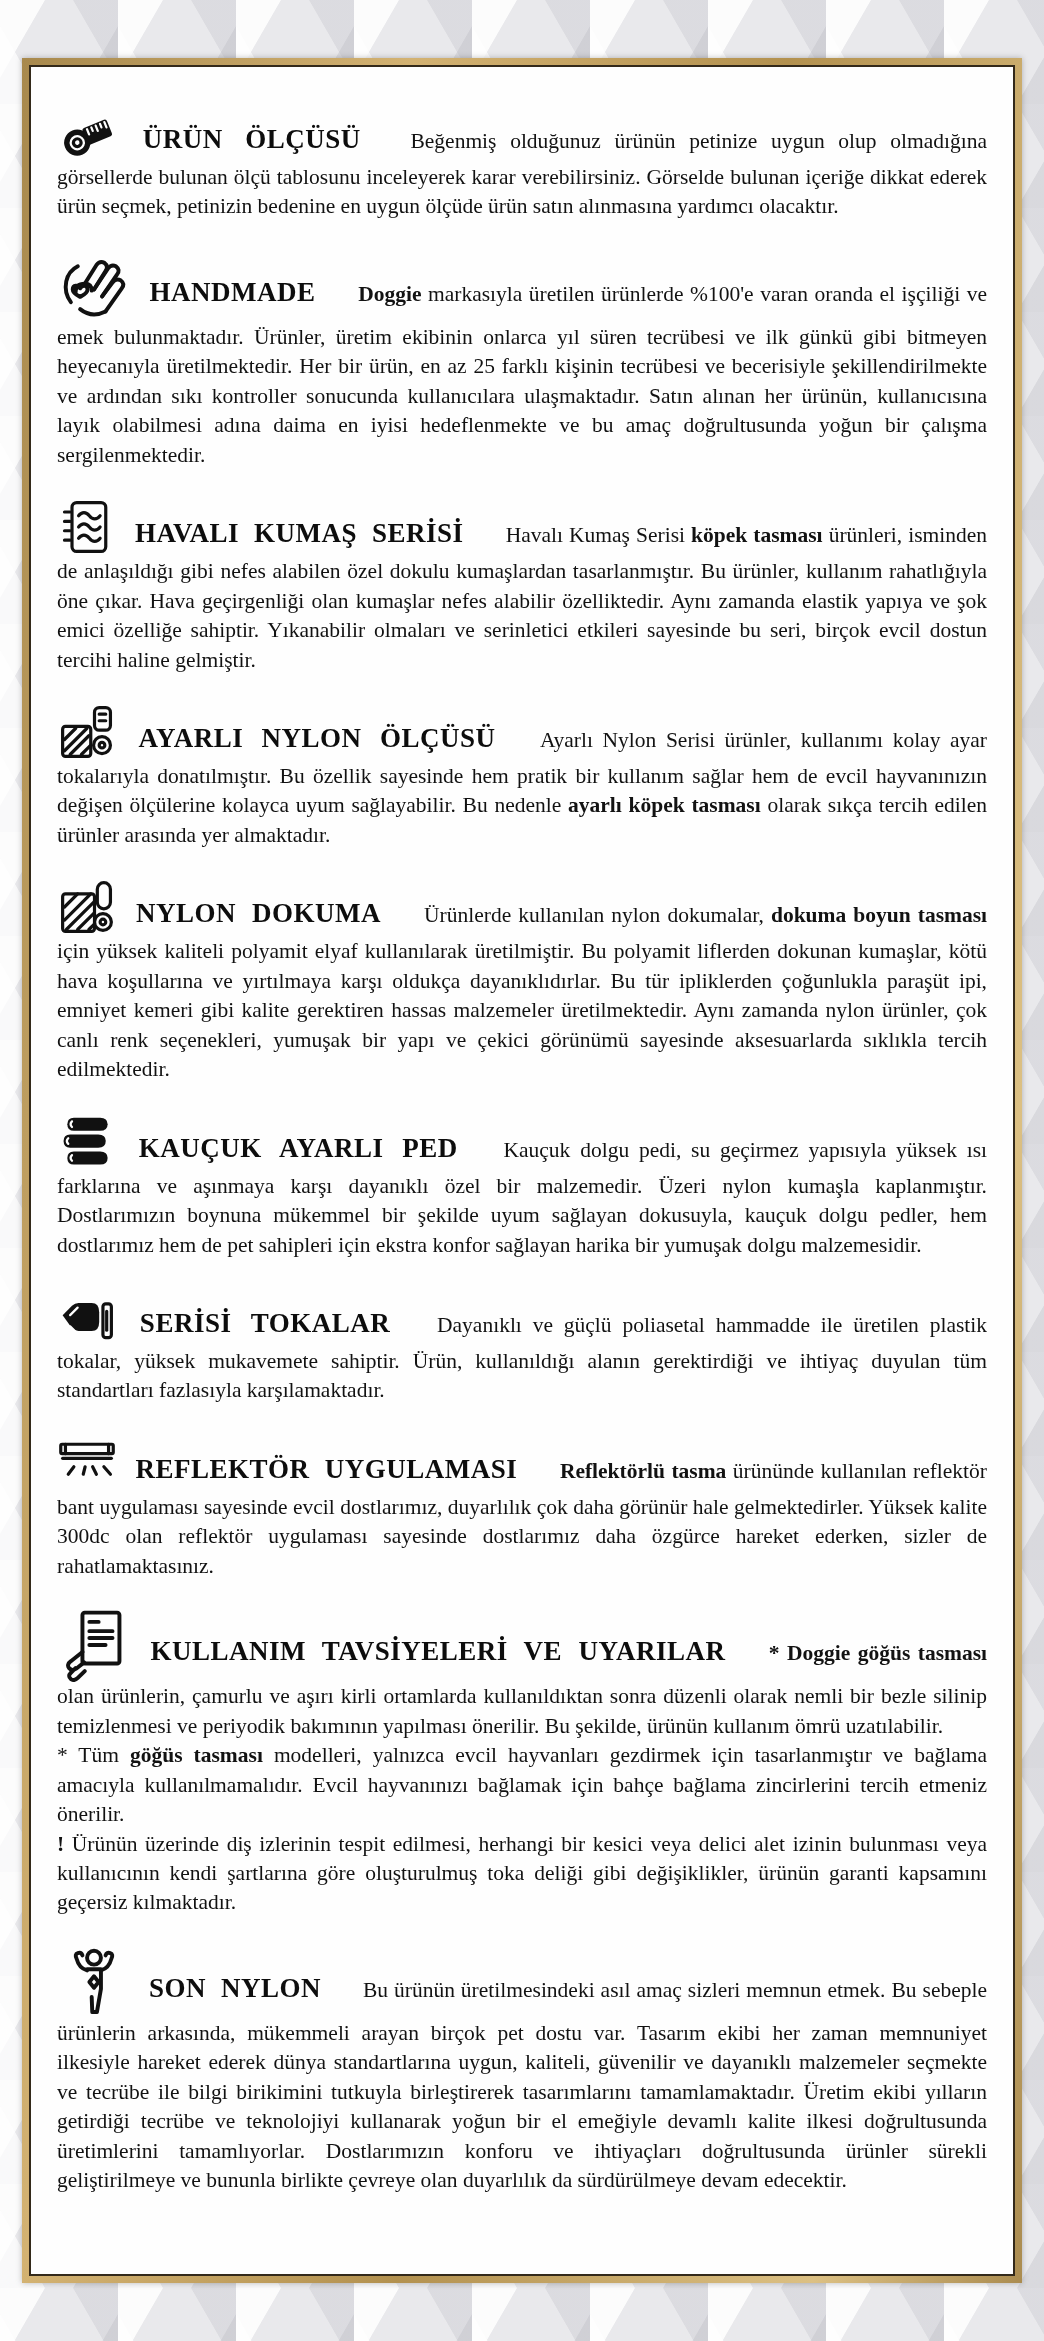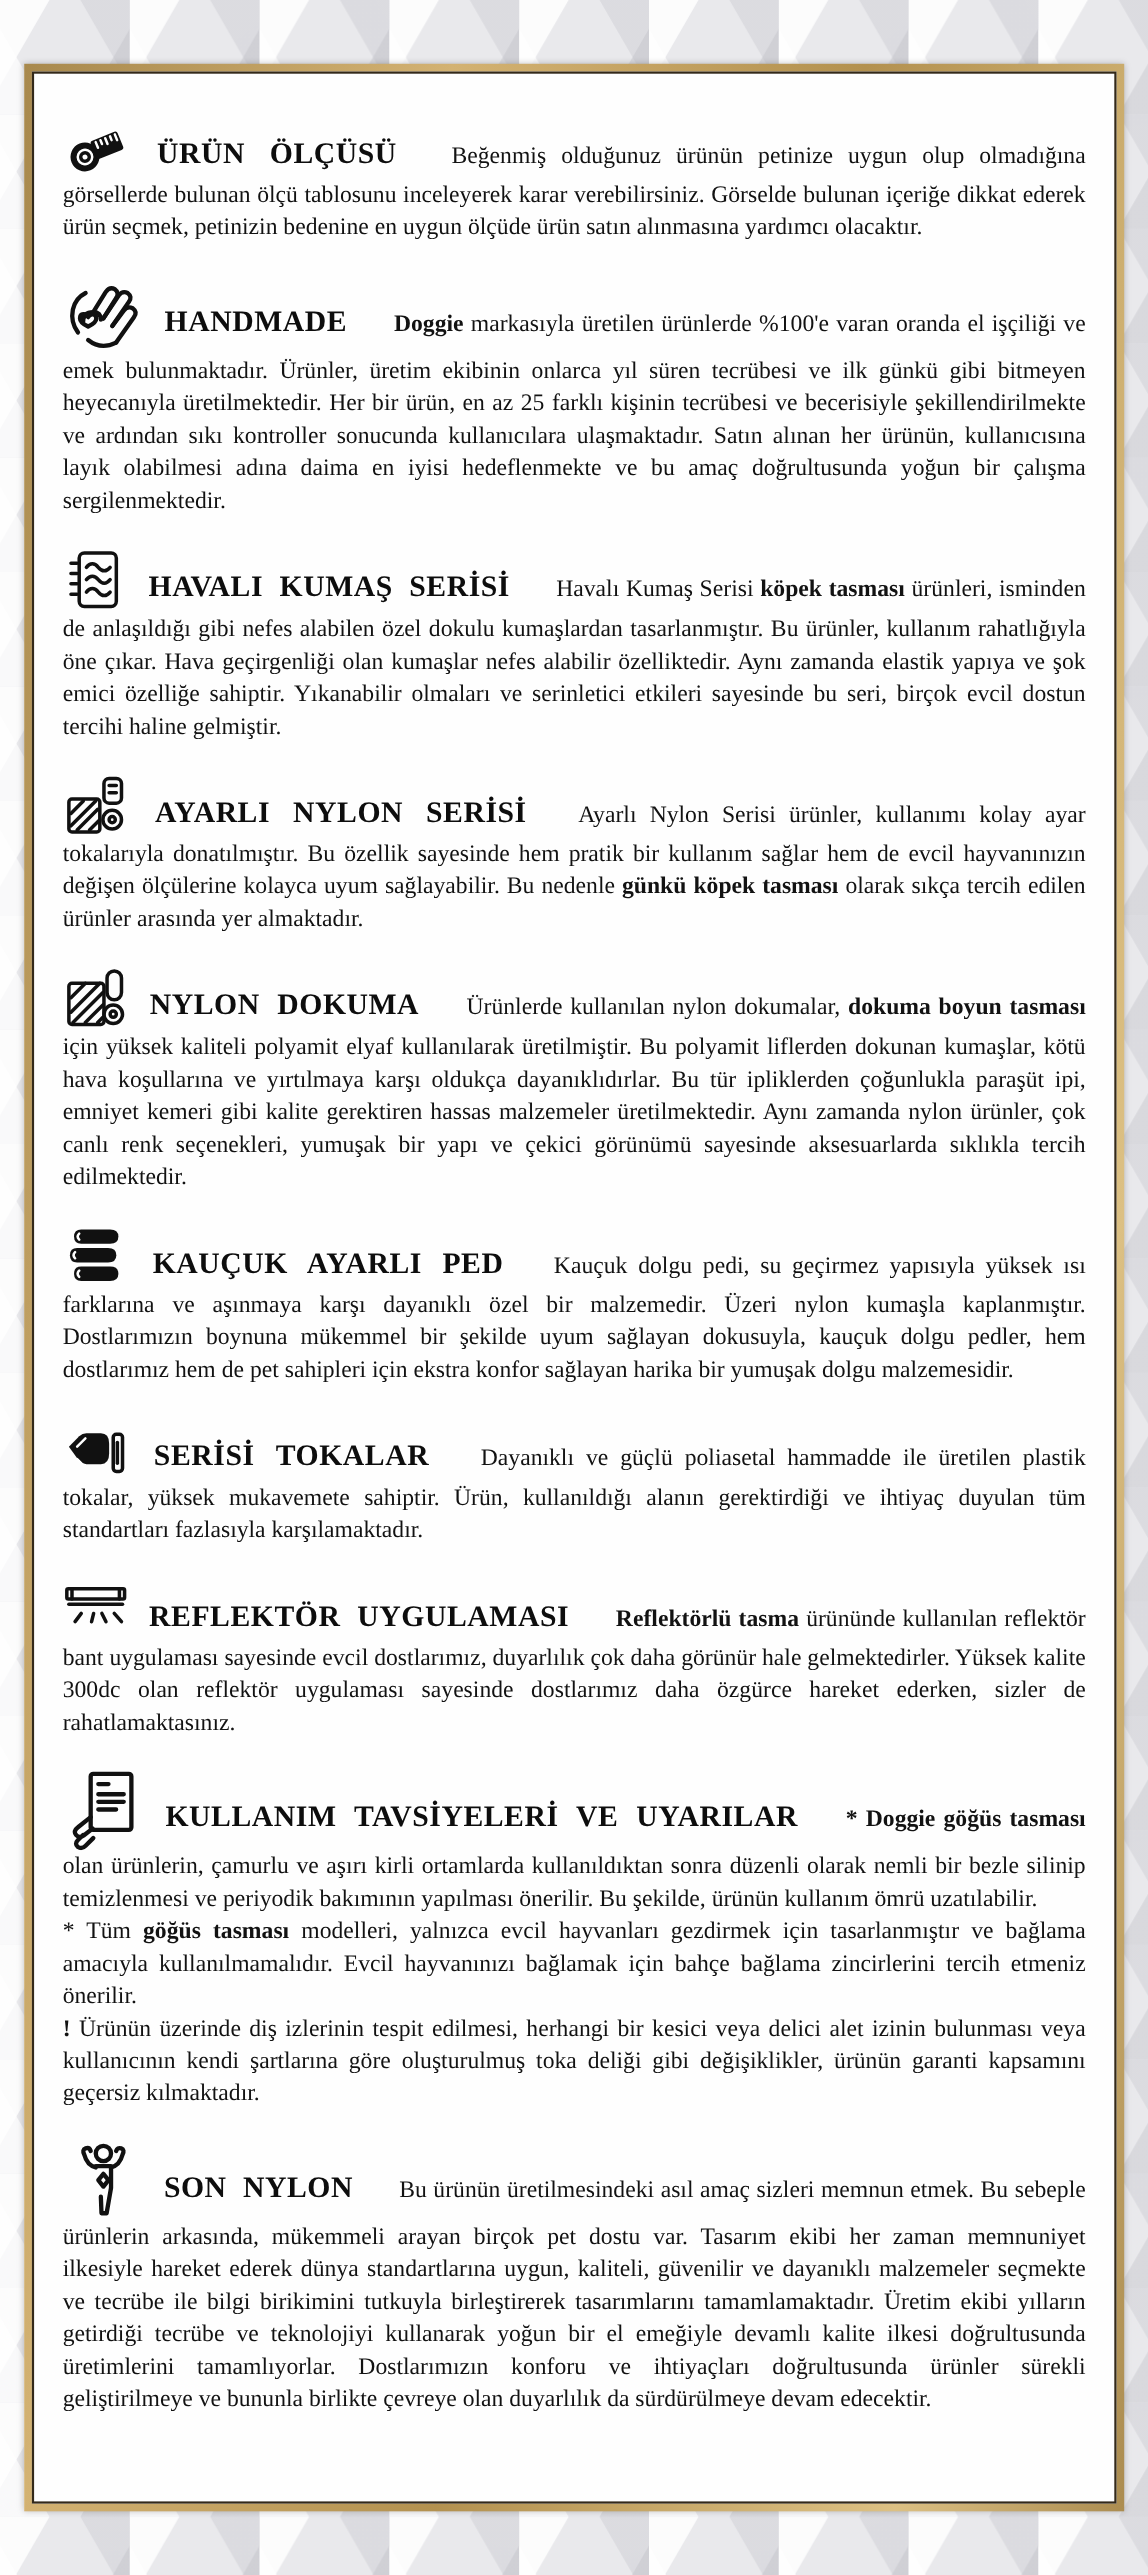--- a/index.html
+++ b/index.html
@@ -100,22 +100,22 @@
       <div class="section">
         <p class="para">
           <span class="icon"><svg viewBox="0 0 64 64">
             <rect class="ln" x="6" y="26" width="30" height="32" rx="3"></rect>
             <path class="ln" d="M8 40 L20 28 M8 52 L32 28 M14 56 L34 36 M26 56 L35 47" stroke-width="2.6"></path>
             <rect class="ln" x="40" y="6" width="17" height="24" rx="5"></rect>
             <path class="ln" d="M45 13h7 M45 20h7" stroke-width="2.6"></path>
             <circle class="ln" cx="48" cy="46" r="9"></circle>
             <circle class="ln" cx="48" cy="46" r="3"></circle>
           </svg></span>
-          <span class="title">AYARLI NYLON SERİSİ</span>
-          <span><span>Ayarlı Nylon Serisi ürünler, kullanımı kolay ayar tokalarıyla donatılmıştır. Bu özellik sayesinde hem pratik bir kullanım sağlar hem de evcil hayvanınızın değişen ölçülerine kolayca uyum sağlayabilir. Bu nedenle </span><b>günkü köpek tasması</b><span> olarak sıkça tercih edilen ürünler arasında yer almaktadır.</span></span>
+          <span class="title">AYARLI NYLON ÖLÇÜSÜ</span>
+          <span><span>Ayarlı Nylon Serisi ürünler, kullanımı kolay ayar tokalarıyla donatılmıştır. Bu özellik sayesinde hem pratik bir kullanım sağlar hem de evcil hayvanınızın değişen ölçülerine kolayca uyum sağlayabilir. Bu nedenle </span><b>ayarlı köpek tasması</b><span> olarak sıkça tercih edilen ürünler arasında yer almaktadır.</span></span>
         </p>
       </div>
 
       <div class="section">
         <p class="para">
           <span class="icon"><svg viewBox="0 0 64 64">
             <rect class="ln" x="6" y="18" width="34" height="40" rx="3"></rect>
             <path class="ln" d="M8 32 L22 18 M8 46 L36 18 M10 56 L39 27 M22 56 L39 39 M34 56 L39 51" stroke-width="2.6"></path>
             <rect class="ln" x="43" y="6" width="14" height="28" rx="7"></rect>
             <circle class="ln" cx="49" cy="48" r="9"></circle>

